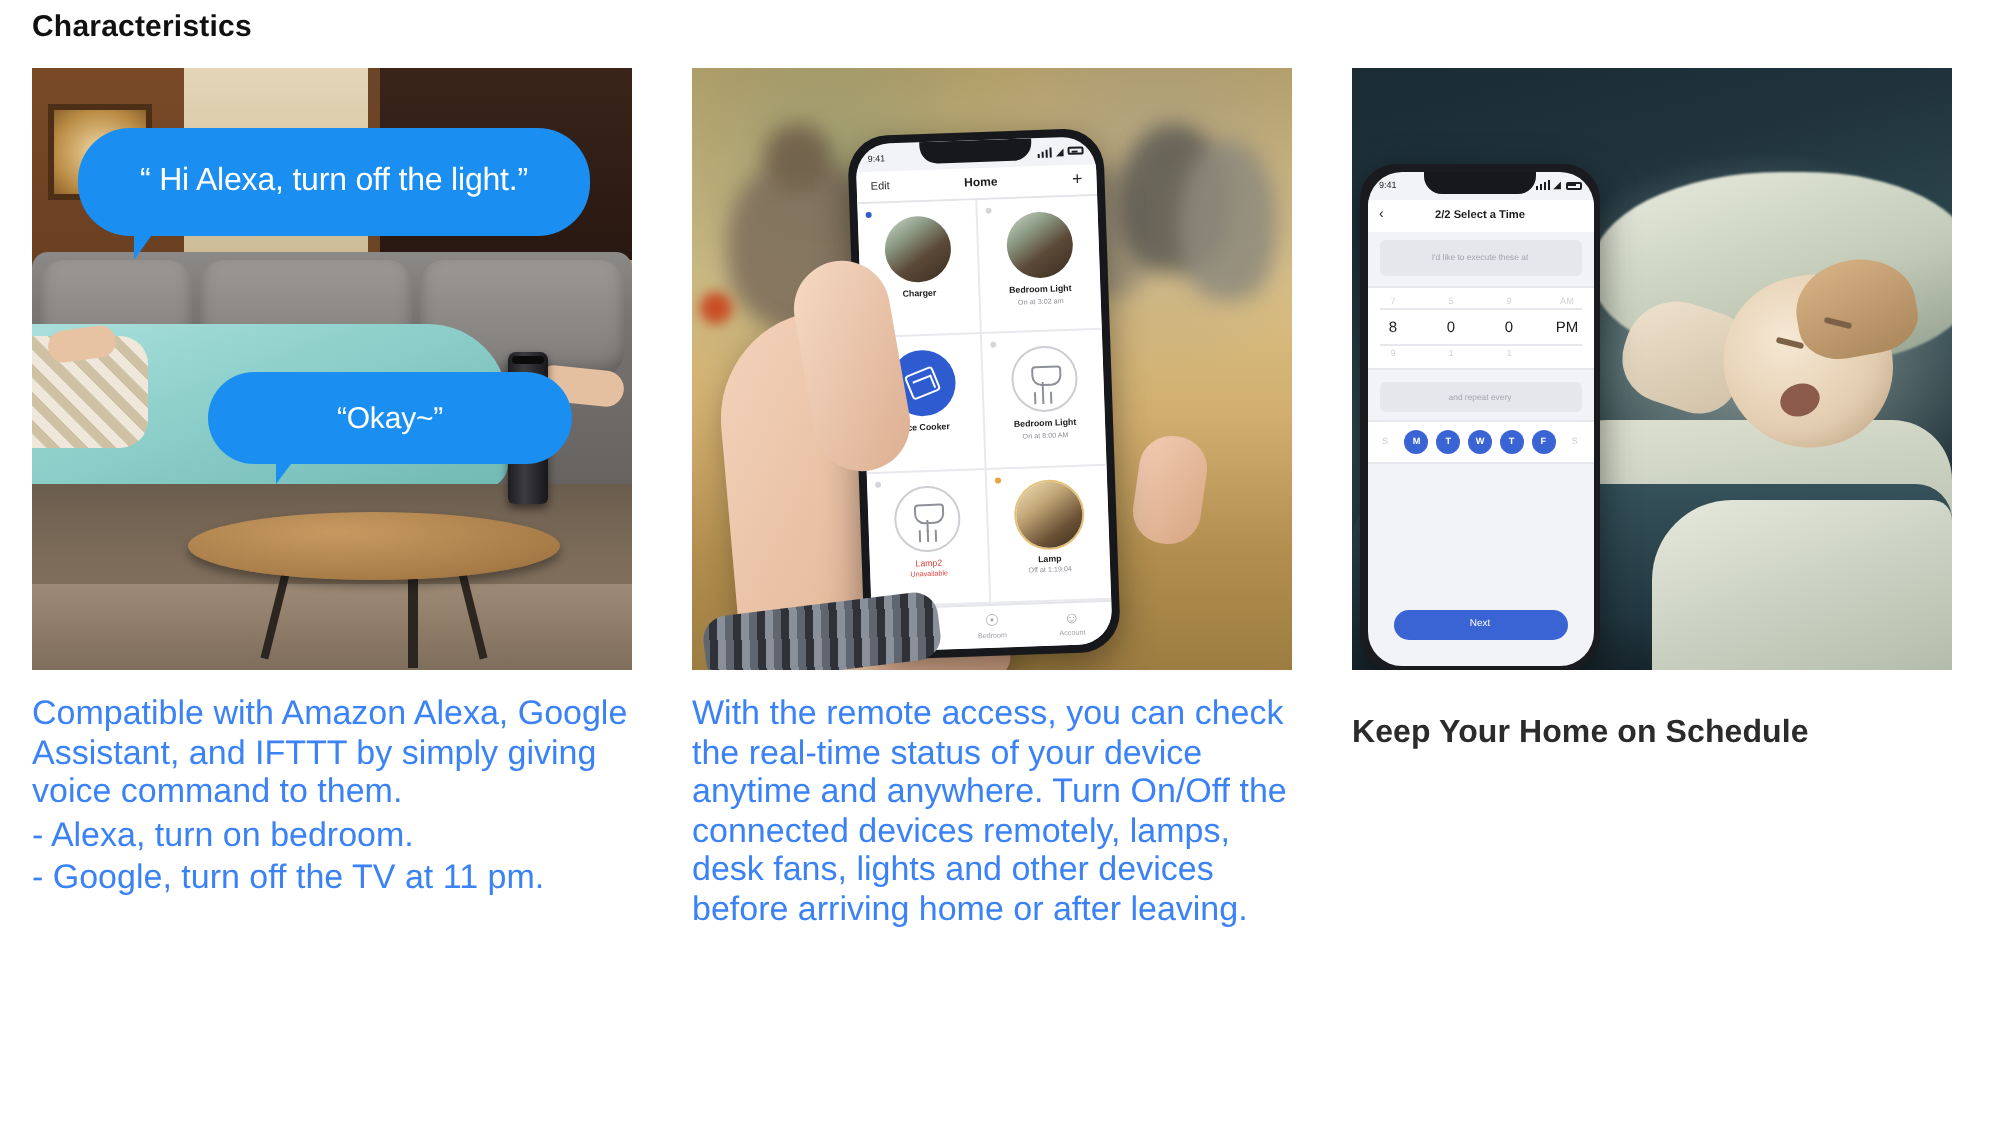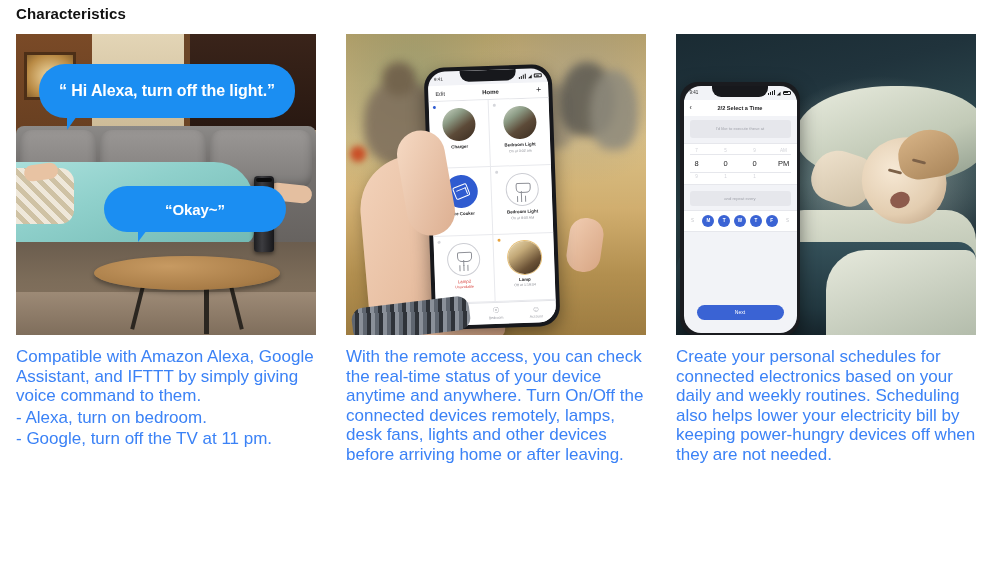--- a/index.html
+++ b/index.html
@@ -135,21 +135,20 @@
     position: absolute;
     background: #1b8ef2;
     color: #ffffff;
     border-radius: 26px;
     display: flex;
     align-items: center;
     justify-content: center;
     font-size: 16px;
     letter-spacing: -0.1px;
     white-space: nowrap;
-    font-weight: bold;
   }
   .bubble-ask {
     left: 23px; top: 30px; width: 256px; height: 54px;
   }
   .bubble-ask:after {
     content:""; position:absolute; left: 28px; bottom: -12px;
     border-width: 14px 10px 0 0; border-style: solid;
     border-color: #1b8ef2 transparent transparent transparent;
   }
   .bubble-reply {
@@ -644,18 +643,16 @@
             <span class="day on">T</span>
             <span class="day on">W</span>
             <span class="day on">T</span>
             <span class="day on">F</span>
             <span class="day">S</span>
           </div>
           <div class="next-btn">Next</div>
         </div>
       </div>
     </div>
-    <div class="col-body">
-      <p>Create your personal schedules for connected electronics based on your daily and weekly routines. Scheduling also helps lower your electricity bill by keeping power-hungry devices off when they are not needed.</p>
-    </div>
+    <h2 class="col-title">Keep Your Home on Schedule</h2>
   </div>
 
 </div>
 
 </body></html>

